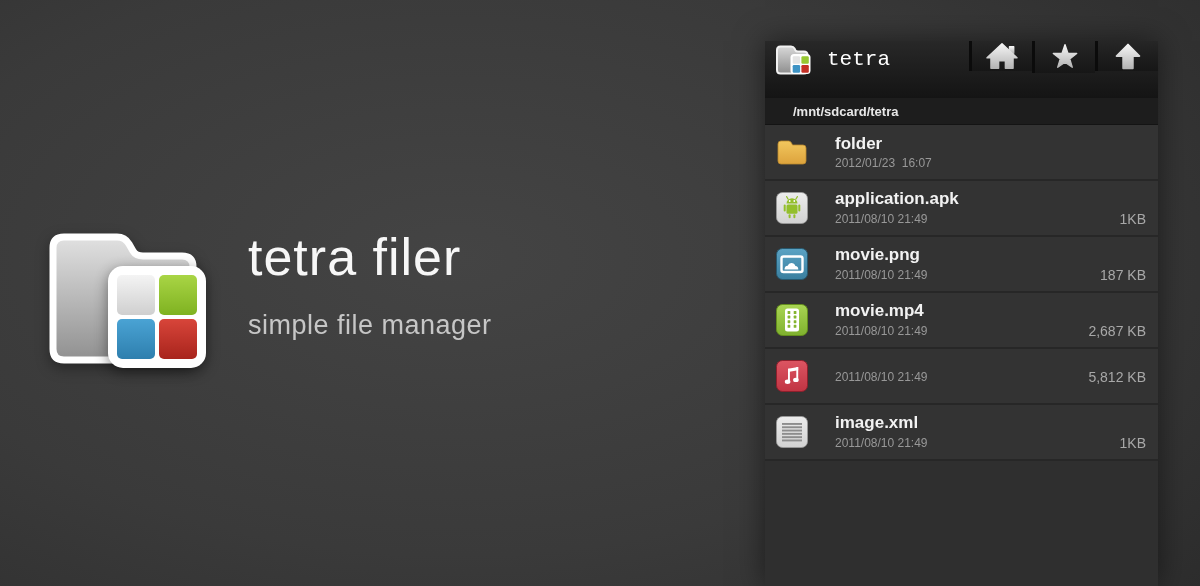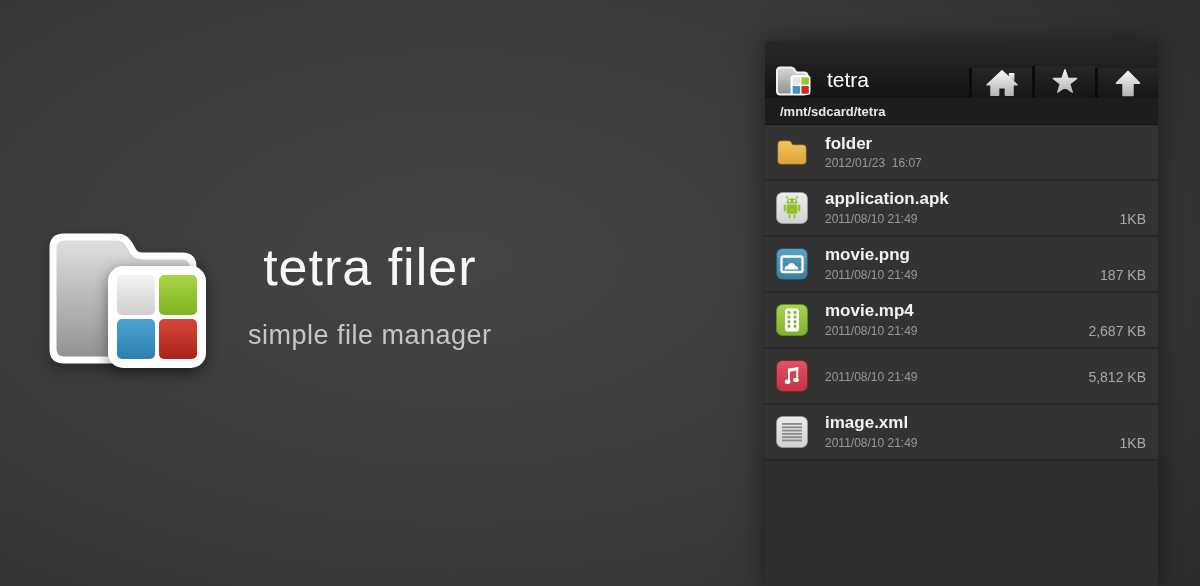--- a/index.html
+++ b/index.html
@@ -10,45 +10,45 @@
   }
   .stage {
     position:relative; width:1200px; height:586px;
     background:radial-gradient(ellipse 1000px 540px at 38% 44%, #444444 0%, #3a3a3a 55%, #2c2c2c 100%);
   }
 
   
   .brand-logo { position:absolute; left:45px; top:218px; width:168px; height:156px; }
   .logo-folder { position:absolute; left:0; top:0; filter:drop-shadow(0 5px 7px rgba(0,0,0,.35)); }
   .logo-tiles  { position:absolute; left:62px; top:47px; filter:drop-shadow(0 4px 7px rgba(0,0,0,.45)); }
-  .brand-text { position:absolute; left:248px; top:239px;text-align:center; }
+  .brand-text { position:absolute; left:248px; top:229px; }
   .brand-title { color:#f7f7f7; font-size:52px; letter-spacing:1px; line-height:1.1; }
   .brand-sub   { color:#c6c6c6; font-size:27px; margin-top:24px; letter-spacing:.5px; }
 
   
   .panel {
     position:absolute; left:765px; top:41px; width:393px; height:545px;
     display:flex; flex-direction:column;
     background:#2f2f2f; box-shadow:0 0 28px rgba(0,0,0,.5);
   }
-  .panel-header { height:57px; flex:0 0 57px; display:flex; align-items:flex-end;
-    background:linear-gradient(#282828,#141414); }
+  .panel-header { height:57px; flex:0 0 57px; display:flex; align-items:flex-start;
+    background:linear-gradient(#282828,#141414);font-family:Liberation Mono, monospace; }
   .ph-title-area { flex:1; display:flex; align-items:center; padding-left:9px; }
   .ph-title { color:#ffffff; font-size:21px; margin-left:13px; }
   .hbtn { width:60px; display:flex; align-items:center; justify-content:center;
     border-left:3px solid #0b0b0b; background:linear-gradient(#262626,#161616); cursor:pointer; }
   .hbtn span { display:flex; }
   .path-bar { height:26px; flex:0 0 26px; background:#1d1d1d; color:#e8e8e8;
-    font-size:13px; font-weight:bold; display:flex; align-items:center; padding-left:15px;
+    font-size:13px; font-weight:bold; display:flex; align-items:center; padding-left:28px;
     border-bottom:1px solid #141414; }
   .file-list { flex:1; background:#2f2f2f; overflow:hidden; }
   .frow { height:54px; display:flex; align-items:center; padding:0 12px 0 9px;
     background:#333333; border-bottom:2px solid #272727; }
   .ficon { width:36px; height:36px; flex:0 0 36px; display:flex; }
-  .fbody { flex:1; margin-left:15px; display:flex; flex-direction:column; justify-content:center; min-width:0; }
+  .fbody { flex:1; margin-left:25px; display:flex; flex-direction:column; justify-content:center; min-width:0; }
   .fname { color:#f2f2f2; font-size:17px; font-weight:bold; line-height:1.2; }
   .fmeta { display:flex; justify-content:space-between; align-items:center; margin-top:2px; }
   .fdate { color:#989898; font-size:12px; white-space:pre; }
   .fsize { color:#a8a8a8; font-size:14px; }
 </style>
 </head>
 <body>
 
 <div class="stage">
 

